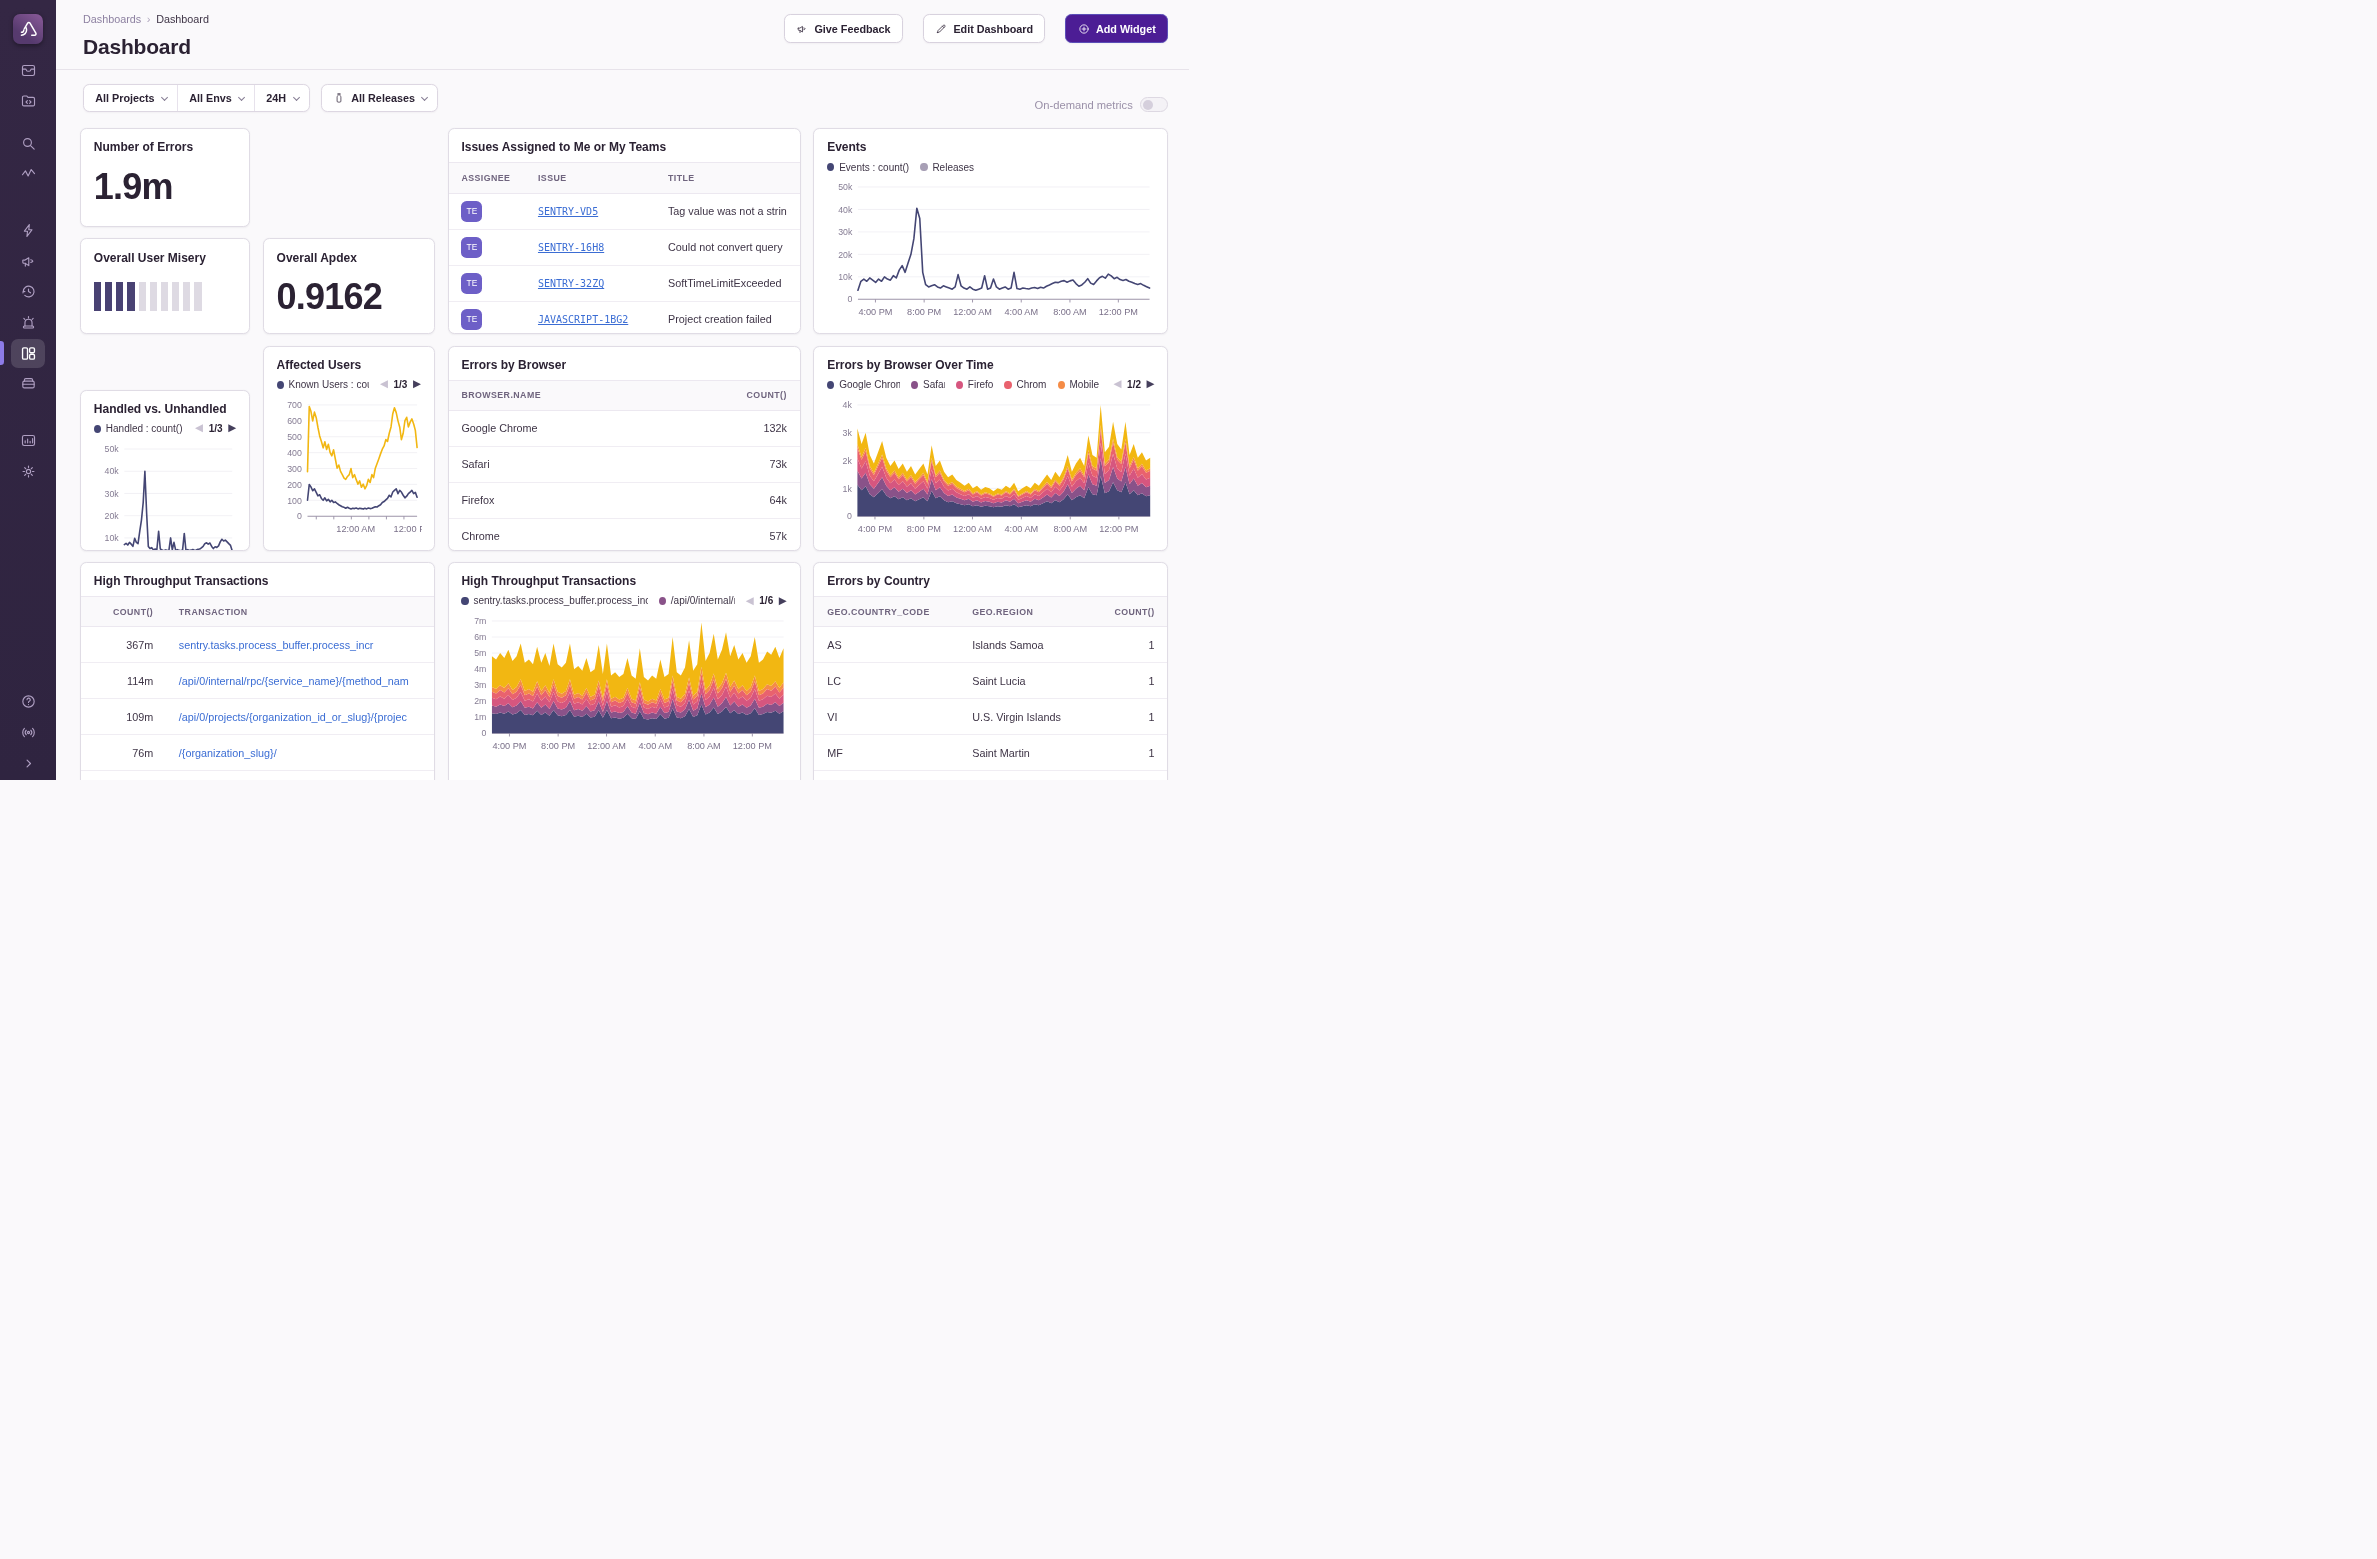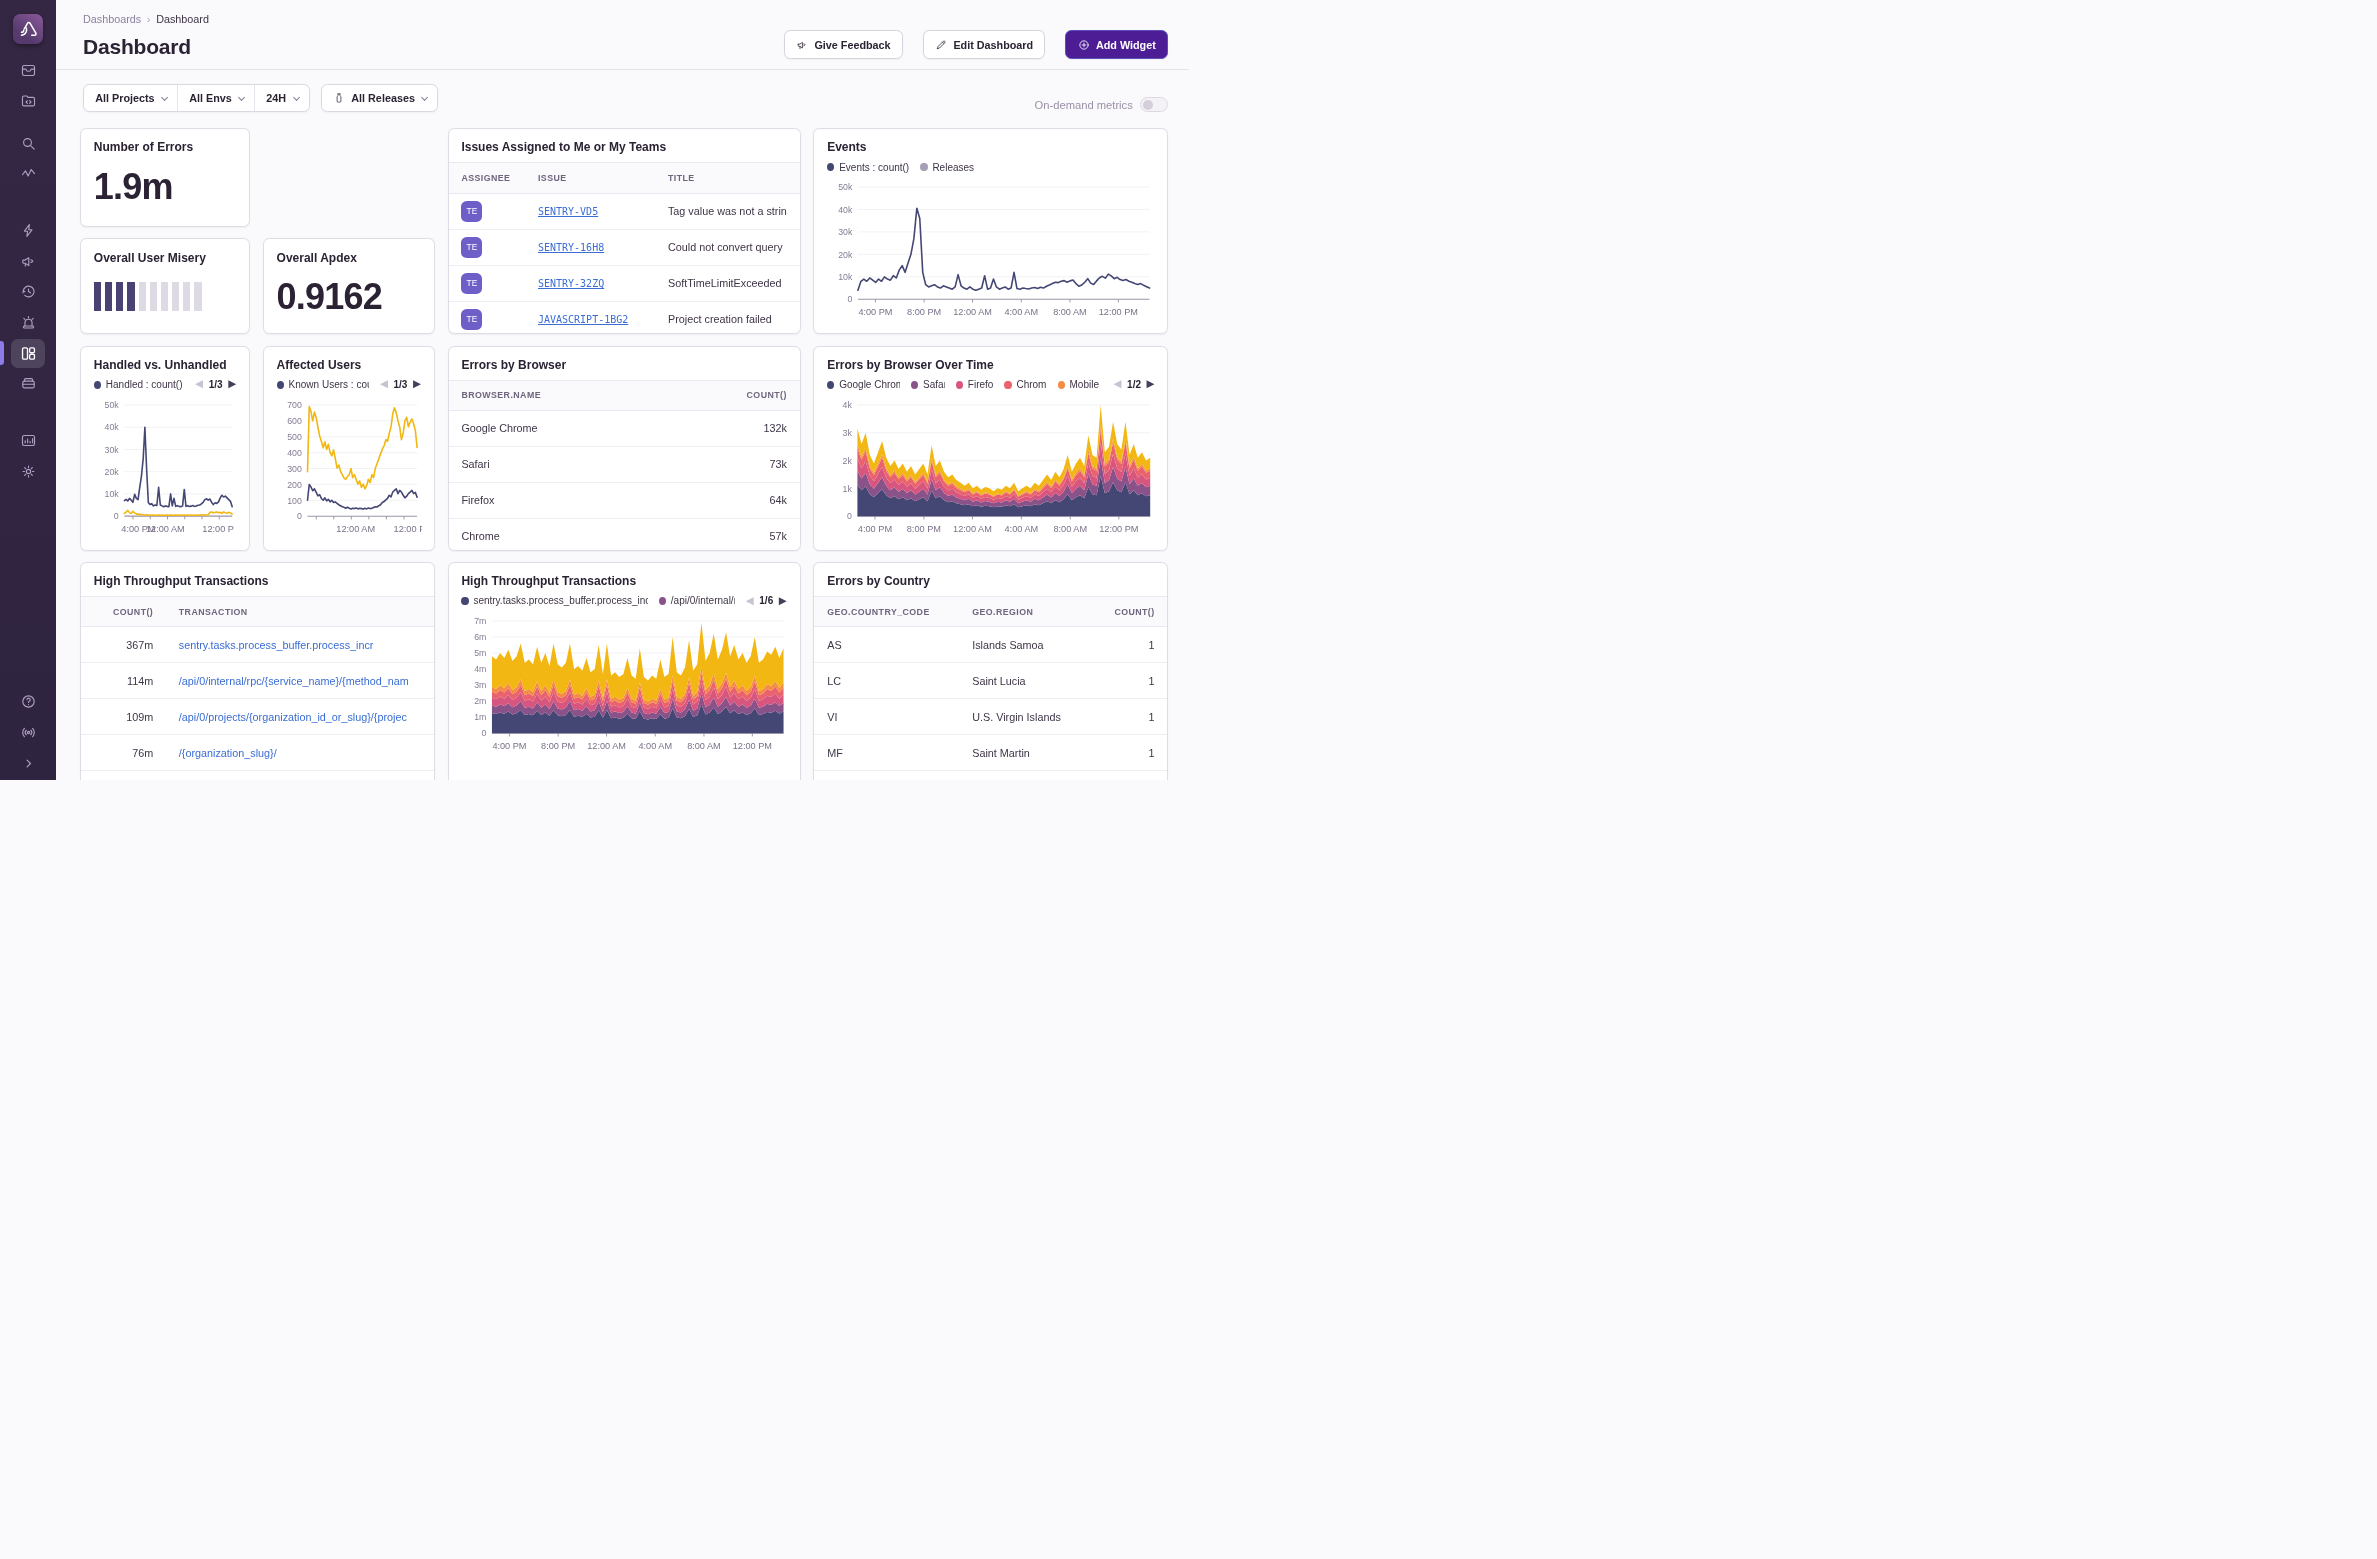--- a/index.html
+++ b/index.html
@@ -16,21 +16,21 @@
   .nav-item.gap-md { margin-top:12.8px; }
   .nav-item.gap-lg { margin-top:27px; }
   .nav-item.active { background:rgba(255,255,255,.14); color:#FFFFFF; }
   .nav-item.active svg { stroke-width:1.9; }
   .active-notch { position:absolute; left:-11.2px; top:2.4px; width:4px; height:24px; background:#8D7BE8; border-radius:0 3.2px 3.2px 0; }
   .nav-spacer { flex:1; }
   .nav-bottom { display:flex; flex-direction:column; align-items:center; margin-bottom:1.6px; }
 
   
   .main { flex:1; height:100%; overflow:hidden; }
-  .page-header { display:flex; justify-content:space-between; align-items:flex-end; padding:12.8px 21px 9.6px 27px; border-bottom:0.8px solid #E7E3EA; }
+  .page-header { display:flex; justify-content:space-between; align-items:flex-start; padding:12.8px 21px 9.6px 27px; border-bottom:0.8px solid #E7E3EA; }
   .crumbs { font-size:10.8px; color:#8D81A1; display:flex; gap:5.6px; align-items:center; }
   .crumb-current { color:#3E3446; }
   .crumb-sep { color:#B1A8BF; font-size:11.2px; }
   .page-title { font-size:21px; font-weight:700; color:#2B2233; margin-top:10.4px; letter-spacing:-0.2px; }
   .hdr-buttons { display:flex; gap:20px; margin-top:1.6px; }
   .btn { height:29px; padding:0 11.2px; border-radius:6.4px; border:0.8px solid #D8D2DE; background:#fff; display:flex; align-items:center; gap:6.4px; font-size:10.8px; font-weight:700; color:#2B2233; cursor:pointer; box-shadow:0 0.8px 1.6px rgba(43,34,51,.04); }
   .btn svg { width:12px; height:12px; stroke:#3E3446; fill:none; stroke-width:1.7; stroke-linecap:round; stroke-linejoin:round; }
   .btn.primary { background:#4c1d95; border-color:#5B4EB8; color:#fff; }
   .btn.primary svg { stroke:#fff; }
 
@@ -45,21 +45,21 @@
   .ondemand { margin-left:auto; display:flex; align-items:center; gap:7.2px; color:#9A90A8; font-size:11.2px; }
   .toggle { width:28px; height:15px; border-radius:8px; background:#F4F2F6; border:0.8px solid #DDD8E2; position:relative; cursor:pointer; }
   .toggle .knob { position:absolute; left:1.6px; top:1.6px; width:10.4px; height:10.4px; border-radius:50%; background:#D5CFDC; }
 
   
   .grid { display:grid; grid-template-columns:170px 172px 353px 355px; grid-template-rows:99px 96px 205px 240px; gap:11.2px 12.8px; padding:16px 21px 0 24px; }
   .card { background:#fff; border:0.8px solid #E0DCE5; border-radius:6.4px; box-shadow:0 0.8px 1.6px rgba(43,34,51,.05); overflow:hidden; position:relative; }
   .card.pad { padding:11.2px 12.8px; }
   .w-assigned { grid-column:3; grid-row:1/3; }
   .w-events { grid-column:4; grid-row:1/3; }
-  .w-handled { grid-column:1; grid-row:3; }
+  .w-handled { grid-column:1; grid-row:3;margin-top:44px; }
   .w-affected { grid-column:2; grid-row:3; }
   .w-browser { grid-column:3; grid-row:3; }
   .w-browser-time { grid-column:4; grid-row:3; }
   .w-tx-table { grid-column:1/3; grid-row:4; }
   .w-tx-chart { grid-column:3; grid-row:4; }
   .w-country { grid-column:4; grid-row:4; }
 
   .card-title { font-size:12px; font-weight:700; color:#2B2233; white-space:nowrap; overflow:hidden; }
   .table-card .card-title { padding:11.2px 12.8px 8px; }
   .kpi-value { font-size:36px; font-weight:600; color:#2B2233; letter-spacing:-0.8px; margin-top:11.2px; }

